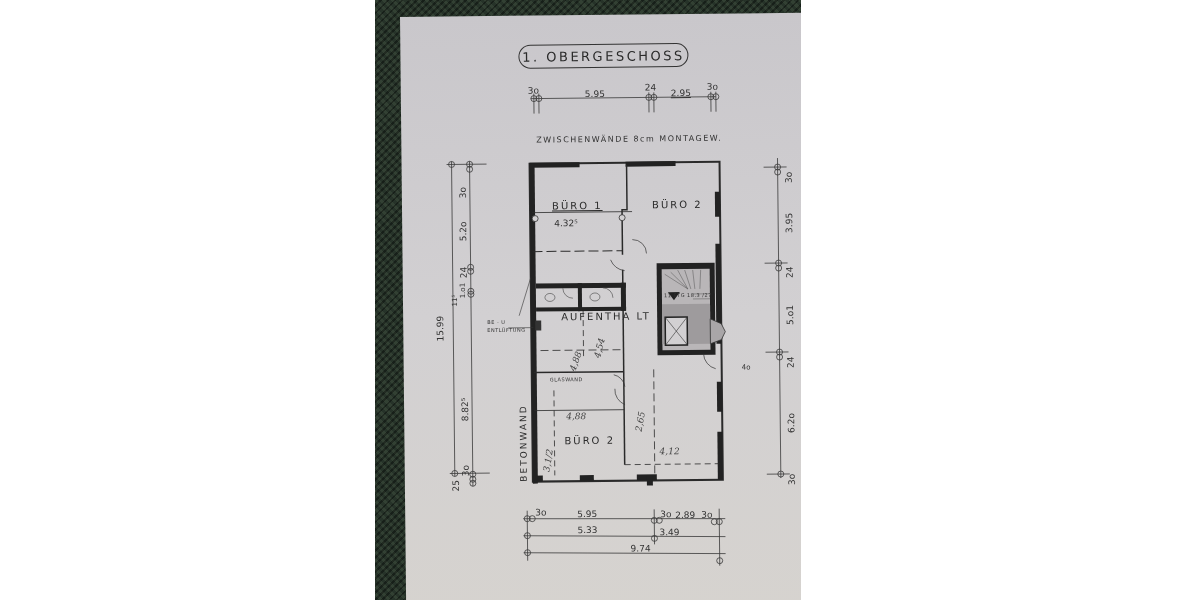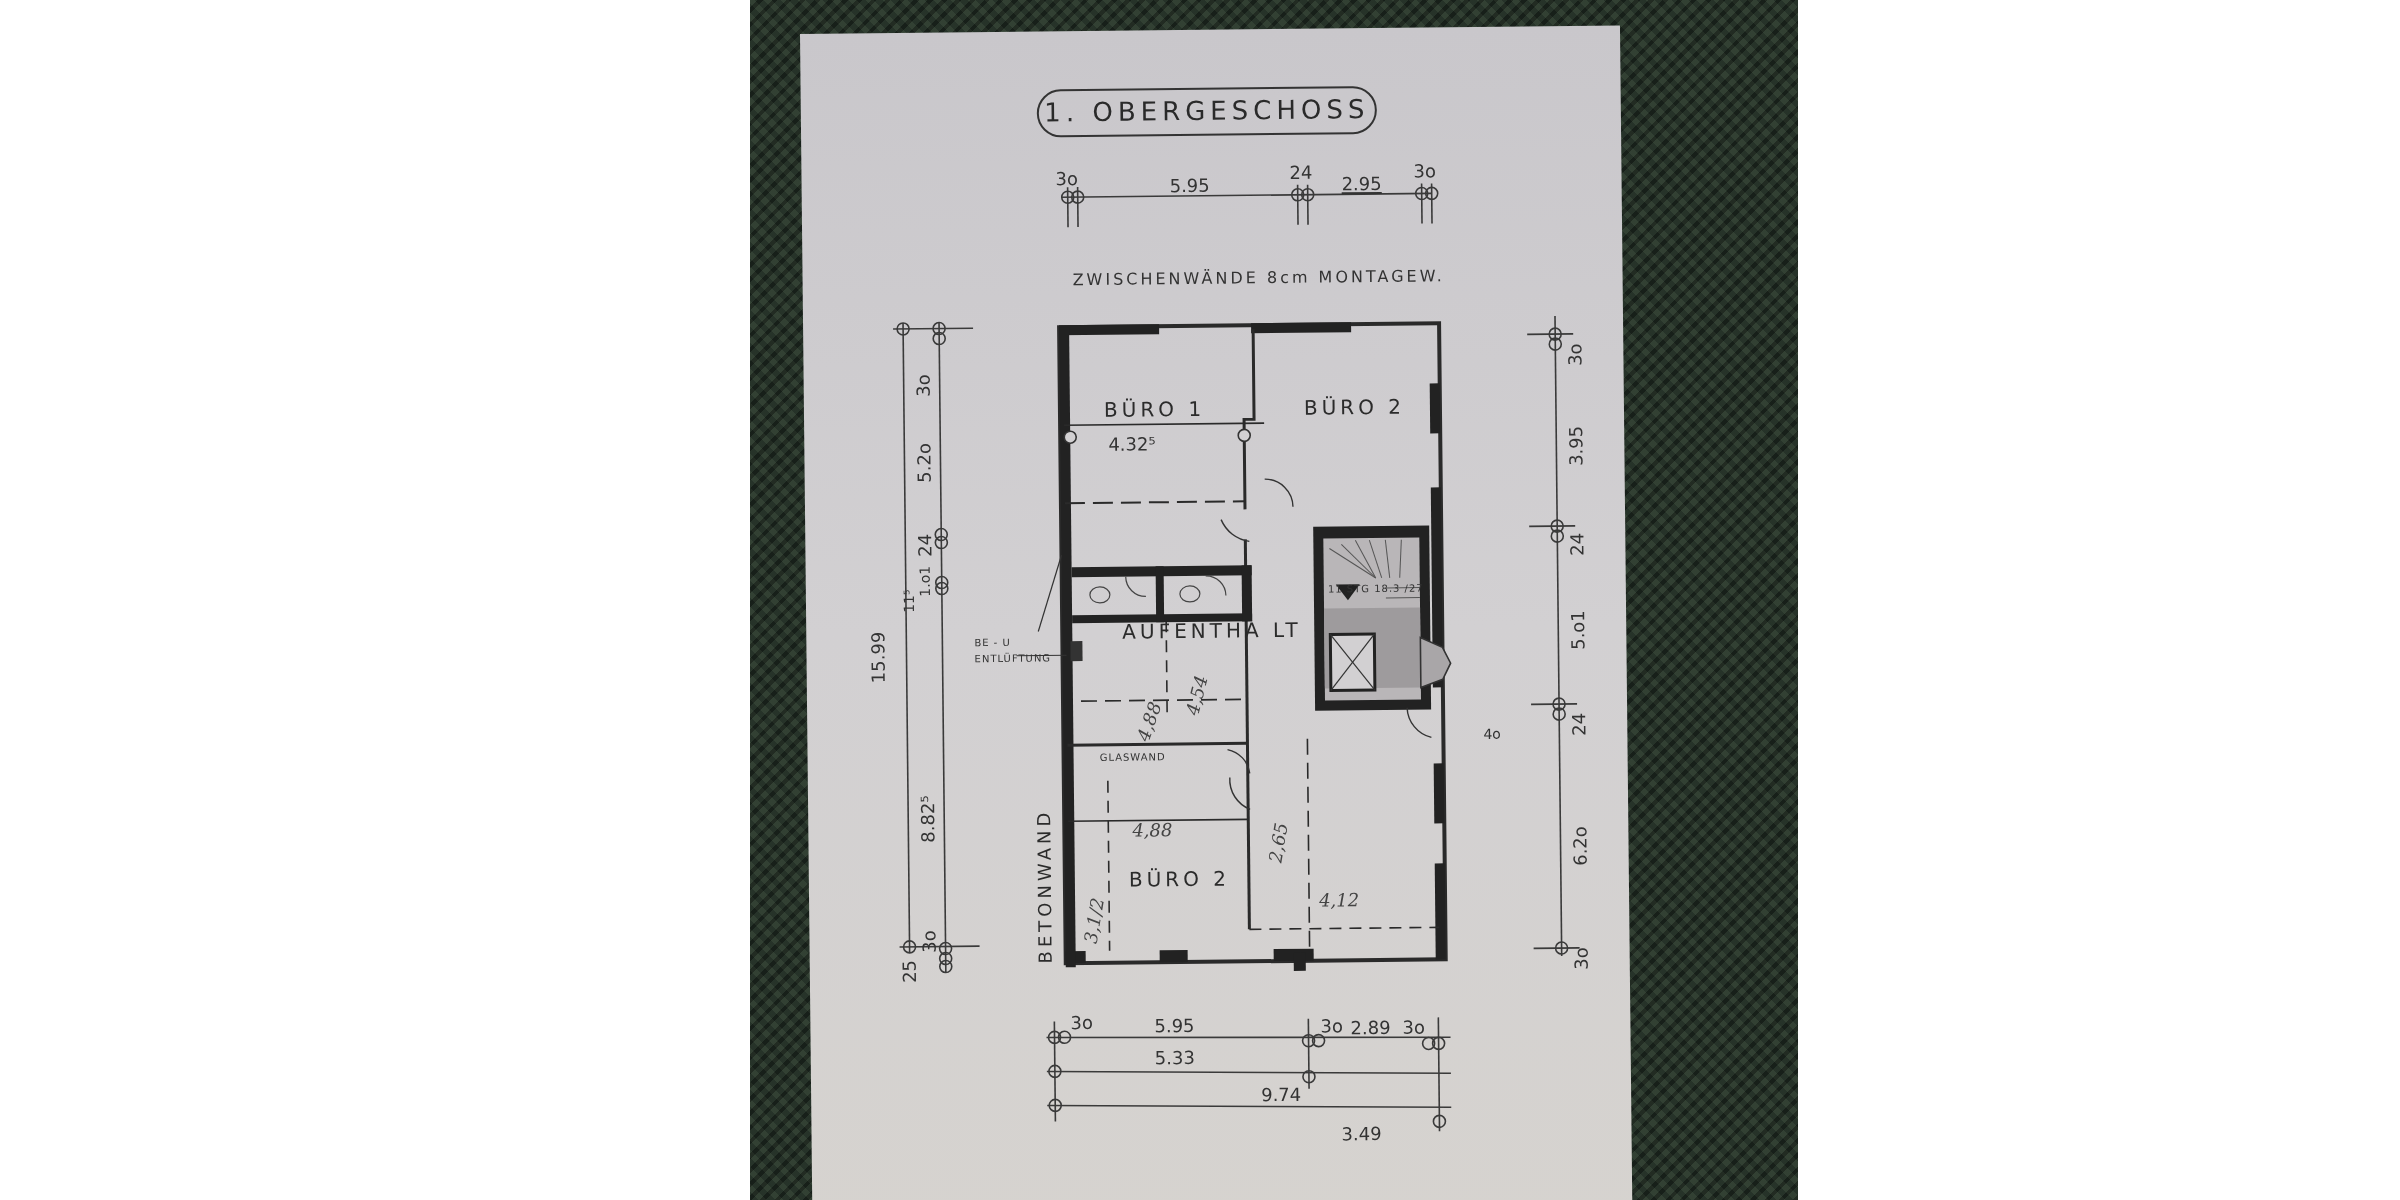--- a/index.html
+++ b/index.html
@@ -1,17 +1,17 @@
 <!DOCTYPE html>
 <html><head>
 <meta charset="utf-8">
 <style>
   html,body{margin:0;padding:0;}
   body{width:1200px;height:600px;background:#ffffff;position:relative;overflow:hidden;font-family:"DejaVu Sans",sans-serif;}
-  .photo{position:absolute;left:375px;top:0;width:524px;height:600px;overflow:hidden;
+  .photo{position:absolute;left:375px;top:0;width:426px;height:600px;overflow:hidden;
     background:
       repeating-linear-gradient(45deg,#1f2a22 0 3px,#2d3a2e 3px 6px),
       #253026;}
   .photo::after{content:"";position:absolute;inset:0;
     background:repeating-linear-gradient(-45deg,rgba(0,0,0,.25) 0 2px,rgba(80,100,80,.15) 2px 5px);}
   .paper{position:absolute;left:25px;top:17px;width:410px;height:600px;background:#cfcdd0;
     transform:rotate(-0.6deg);transform-origin:0 0;z-index:2;
     background:linear-gradient(180deg,#c9c7cb 0%,#d2d0d2 50%,#d6d3cf 100%);}
   svg{position:absolute;left:0;top:0;}
   .title-box{position:absolute;left:118px;top:29px;width:168px;height:22px;border:1.5px solid #333;border-radius:12px;
@@ -200,24 +200,24 @@
     <div class="sm vert" style="left:382px;top:420px;">6.2o</div>
     <div class="sm vert" style="left:382px;top:472px;">3o</div>
     <div class="sm" style="left:328px;top:350px;font-size:7px;margin-left:10px;">4o</div>
 
     <div class="sm" style="left:130px;top:492px;">3o</div>
     <div class="sm" style="left:172px;top:494px;">5.95</div>
     <div class="sm" style="left:255px;top:495px;">3o</div>
     <div class="sm" style="left:270px;top:496px;">2.89</div>
     <div class="sm" style="left:296px;top:496px;">3o</div>
     <div class="sm" style="left:172px;top:510px;">5.33</div>
-    <div class="sm" style="left:265px;top:513px;margin-top:36px;">3.49</div>
+    <div class="sm" style="left:254px;top:513px;">3.49</div>
     <div class="sm" style="left:225px;top:529px;">9.74</div>
 
-    <div class="lbl" style="left:150px;top:185px;">BÜRO  1</div>
+    <div class="lbl" style="left:150px;top:185px;text-decoration:underline;">BÜRO  1</div>
     <div class="sm" style="left:152px;top:203px;">4.32⁵</div>
     <div class="lbl" style="left:250px;top:185px;">BÜRO  2</div>
     <div class="lbl" style="left:134px;top:296px;padding-left:24px;">AUFENTHA  LT</div>
     <div class="lbl" style="left:160px;top:420px;">BÜRO  2</div>
     <div class="tiny" style="left:261px;top:278px;">11 STG 18.3 /27</div>
 
     <div class="tiny" style="left:146px;top:361px;">GLASWAND</div>
     <div class="lbl vert" style="left:114px;top:466px;font-size:9px;">BETONWAND</div>
     <div class="tiny" style="left:84px;top:303px;">BE - U</div>
     <div class="tiny" style="left:84px;top:311px;">ENTLÜFTUNG</div>

